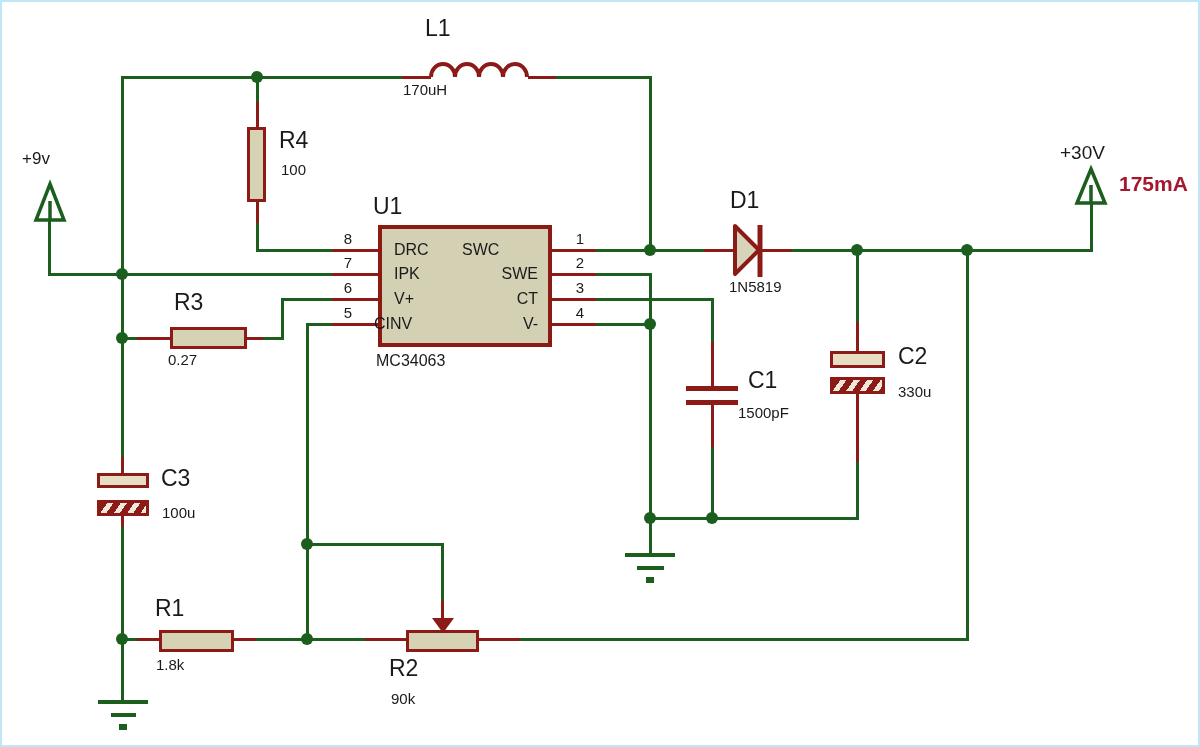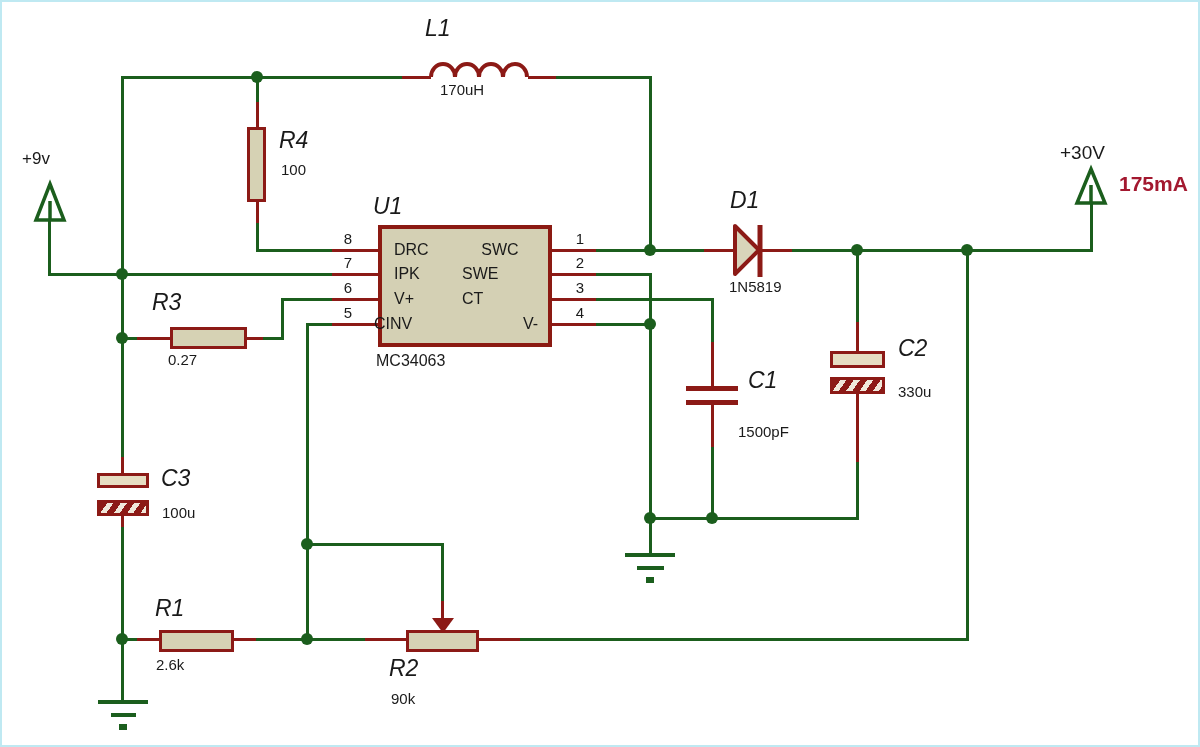--- a/index.html
+++ b/index.html
@@ -14,21 +14,21 @@
   .dot{position:absolute;width:12px;height:12px;border-radius:50%;background:#1b5e1d;}
   
   .resbody{position:absolute;border:3px solid #8c1a16;background:#d6d2b4;}
   .icbody{position:absolute;border:4px solid #8b1a12;background:#d4d0b4;}
   .platecap{position:absolute;border:3px solid #8c1a16;background:#e6ddc2;}
   .platehatch{position:absolute;border:3px solid #8c1a16;
     background:repeating-linear-gradient(125deg,#8c1a16 0 6px,#f0e8da 6px 11px);}
   .platebar{position:absolute;background:#8c1a16;}
   
   .lbl{position:absolute;color:#1a1a1a;white-space:nowrap;line-height:1.1;}
-  .ref{font-size:23px;font-style:italic;}
+  .ref{font-size:23px;}
   .val{font-size:15px;}
   .pinnum{position:absolute;width:28px;text-align:center;font-size:15px;color:#1a1a1a;}
   .pinname{position:absolute;font-size:16px;color:#1a1a1a;line-height:18px;}
   .potarrow{position:absolute;width:0;height:0;
     border-left:11px solid transparent;border-right:11px solid transparent;
     border-top:15px solid #8c1a16;}
   .gbar{position:absolute;background:#1b5e1d;}
   svg{position:absolute;overflow:visible;}
   .current{color:#a3182f;font-weight:bold;font-size:21px;}
 </style>
@@ -190,52 +190,52 @@
   <span class="pinnum" style="left:332px;top:302px">5</span>
   <span class="pinnum" style="left:564px;top:228px">1</span>
   <span class="pinnum" style="left:564px;top:252px">2</span>
   <span class="pinnum" style="left:564px;top:277px">3</span>
   <span class="pinnum" style="left:564px;top:302px">4</span>
 
   <span class="pinname" style="left:392px;top:239px">DRC</span>
   <span class="pinname" style="left:392px;top:263px">IPK</span>
   <span class="pinname" style="left:392px;top:288px">V+</span>
   <span class="pinname" style="left:372px;top:313px">CINV</span>
-  <span class="pinname" style="left:460px;top:239px;width:76px;text-align:center">SWC</span>
-  <span class="pinname" style="left:460px;top:263px;width:76px;text-align:left">SWE</span>
-  <span class="pinname" style="left:460px;top:288px;width:76px;text-align:left">CT</span>
+  <span class="pinname" style="left:460px;top:239px;width:76px;text-align:left">SWC</span>
+  <span class="pinname" style="left:460px;top:263px;width:76px;text-align:right">SWE</span>
+  <span class="pinname" style="left:460px;top:288px;width:76px;text-align:right">CT</span>
   <span class="pinname" style="left:460px;top:313px;width:76px;text-align:right">V-</span>
 
   <span class="lbl ref" style="left:423px;top:14px">L1</span>
-  <span class="lbl val" style="left:438px;top:80px">170uH</span>
+  <span class="lbl val" style="left:401px;top:80px">170uH</span>
 
   <span class="lbl ref" style="left:277px;top:126px">R4</span>
   <span class="lbl val" style="left:279px;top:160px">100</span>
 
   <span class="lbl ref" style="left:371px;top:192px">U1</span>
   <span class="lbl" style="left:374px;top:350px;font-size:16px">MC34063</span>
 
-  <span class="lbl ref" style="left:150px;top:288px">R3</span>
+  <span class="lbl ref" style="left:172px;top:288px">R3</span>
   <span class="lbl val" style="left:166px;top:350px">0.27</span>
 
   <span class="lbl ref" style="left:159px;top:464px">C3</span>
   <span class="lbl val" style="left:160px;top:503px">100u</span>
 
   <span class="lbl ref" style="left:153px;top:594px">R1</span>
-  <span class="lbl val" style="left:154px;top:655px">2.6k</span>
+  <span class="lbl val" style="left:154px;top:655px">1.8k</span>
 
   <span class="lbl ref" style="left:387px;top:654px">R2</span>
   <span class="lbl val" style="left:389px;top:689px">90k</span>
 
   <span class="lbl ref" style="left:728px;top:186px">D1</span>
   <span class="lbl val" style="left:727px;top:277px">1N5819</span>
 
   <span class="lbl ref" style="left:746px;top:366px">C1</span>
-  <span class="lbl val" style="left:736px;top:422px">1500pF</span>
-
-  <span class="lbl ref" style="left:896px;top:334px">C2</span>
+  <span class="lbl val" style="left:736px;top:403px">1500pF</span>
+
+  <span class="lbl ref" style="left:896px;top:342px">C2</span>
   <span class="lbl val" style="left:896px;top:382px">330u</span>
 
   <span class="lbl" style="left:20px;top:148px;font-size:17px">+9v</span>
   <span class="lbl" style="left:1058px;top:141px;font-size:19px">+30V</span>
   <span class="lbl current" style="left:1117px;top:170px">175mA</span>
 
 </div>
 
 </body></html>

